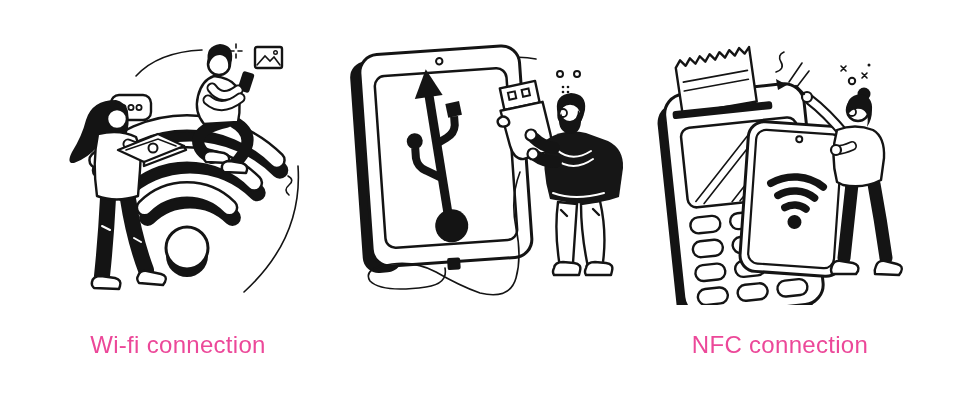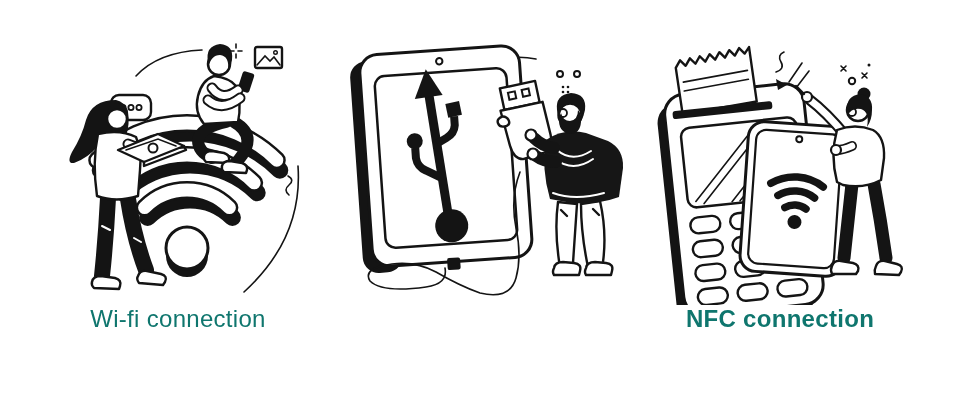--- a/index.html
+++ b/index.html
@@ -1,23 +1,23 @@
 <!DOCTYPE html>
 <html><head>
 <meta charset="utf-8">
 <style>
   html,body{margin:0;padding:0;background:#ffffff;}
   body{width:960px;height:411px;overflow:hidden;font-family:"Liberation Sans",sans-serif;}
   .strip{display:flex;width:960px;height:411px;background:#fff;}
   .panel{width:320px;height:411px;position:relative;}
   .panel svg{display:block;width:320px;height:305px;}
-  .caption{display:block;text-align:center;font-size:24px;font-weight:300;
-           color:#0f766e;letter-spacing:.3px;line-height:28px;}
+  .caption{display:block;margin-top:26px;text-align:center;font-size:24px;font-weight:300;
+           color:#ec4899;letter-spacing:.3px;line-height:28px;}
   .cap-wifi{transform:translateX(18px);}
-  .cap-nfc{transform:translateX(-20px);font-weight:bold;}
+  .cap-nfc{transform:translateX(-20px);}
   
   .ln{fill:none;stroke:#141414;stroke-width:2.4;stroke-linecap:round;stroke-linejoin:round;}
   .thin{fill:none;stroke:#141414;stroke-width:1.6;stroke-linecap:round;}
   .wfill{fill:#ffffff;stroke:#141414;stroke-width:2.4;stroke-linejoin:round;}
   .bfill{fill:#141414;stroke:none;}
 </style>
 </head>
 <body>
 
 <div class="strip">

